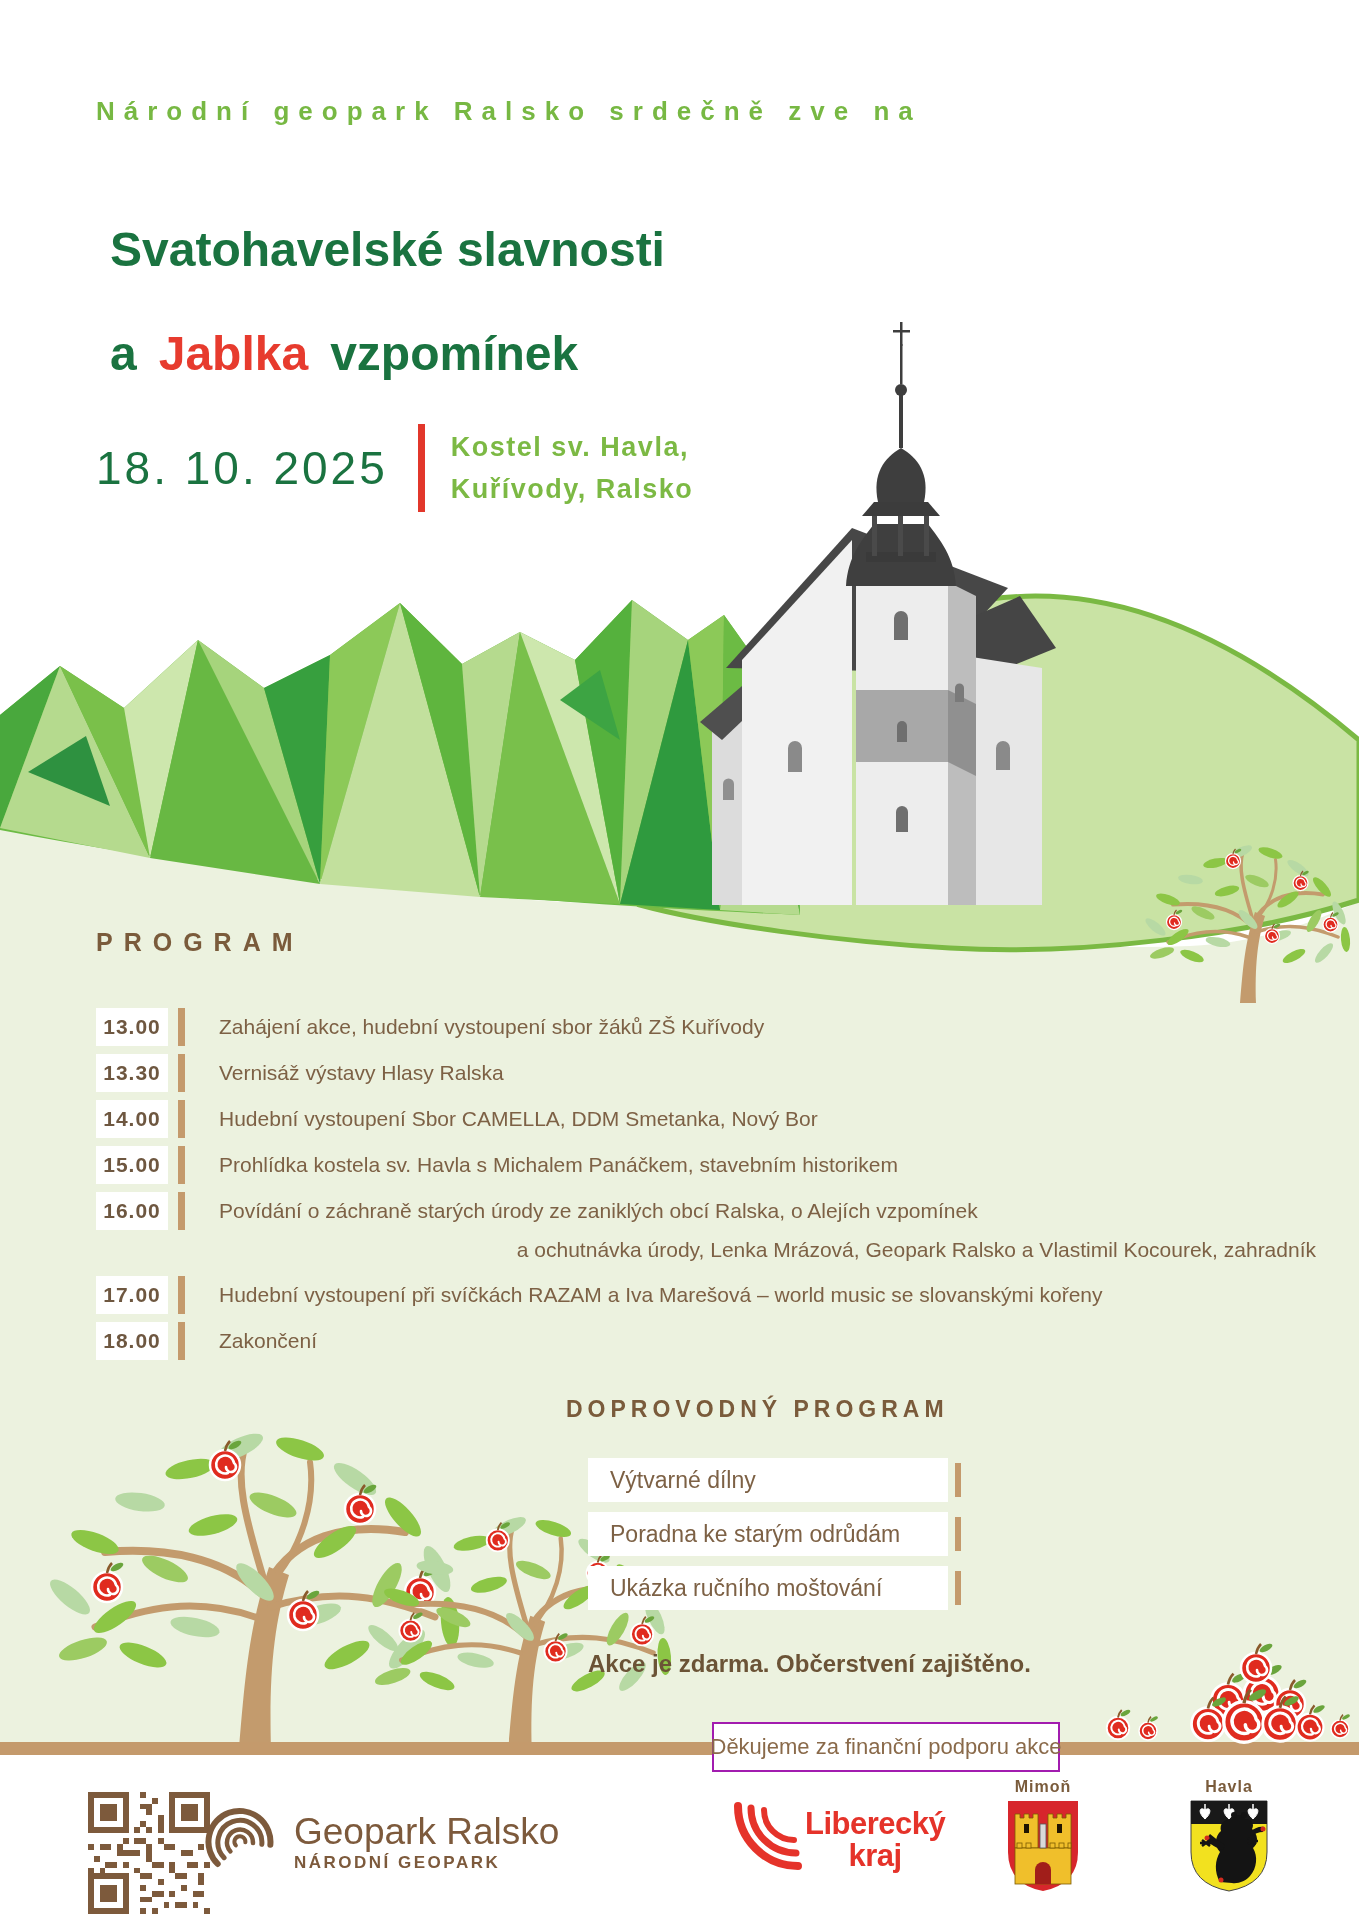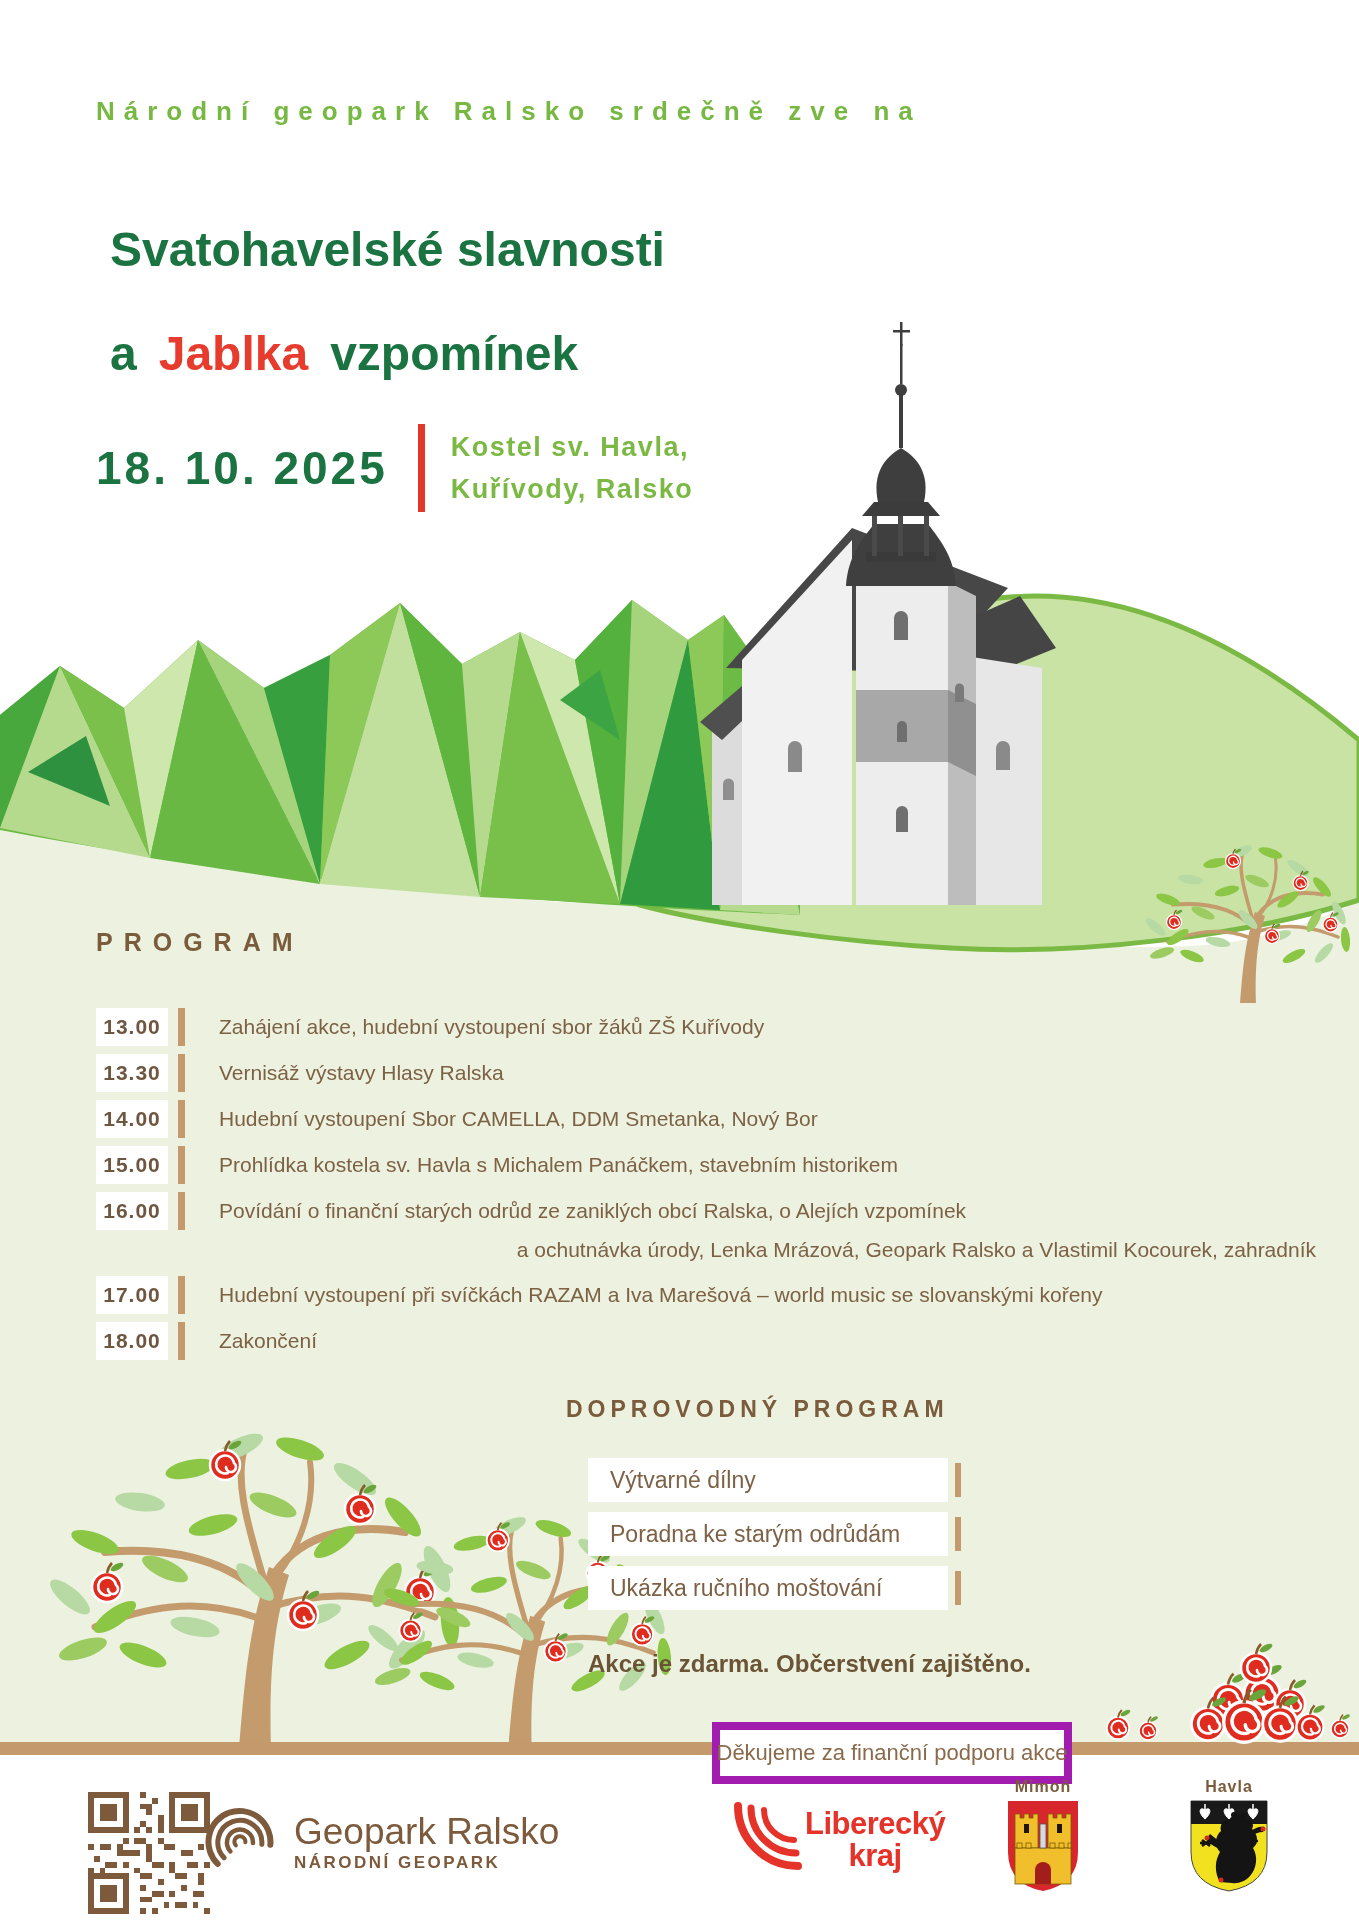--- a/index.html
+++ b/index.html
@@ -5,39 +5,39 @@
   html,body{margin:0;padding:0;background:#ffffff;}
   body{width:1359px;height:1920px;position:relative;font-family:"Liberation Sans","DejaVu Sans",sans-serif;}
   .poster{position:relative;width:1359px;height:1920px;background:#ffffff;overflow:hidden;}
   .scene{position:absolute;left:0;top:0;width:1359px;height:1920px;}
 
   .kicker{position:absolute;left:96px;top:96px;font-size:26px;font-weight:bold;letter-spacing:9px;color:#77b843;white-space:nowrap;}
   .title{position:absolute;left:94px;top:182px;margin:16px;font-size:48px;line-height:104px;font-weight:bold;color:#1a7340;white-space:nowrap;}
   .title .w{margin-right:22px;}
   .title .red{color:#e73b2e;}
   .date-row{position:absolute;left:96px;top:424px;display:flex;align-items:center;}
-  .date{font-size:46px;font-weight:bold;letter-spacing:3px;color:#1a7340;white-space:nowrap;}
+  .date{font-size:46px;font-weight:normal;letter-spacing:3px;color:#1a7340;white-space:nowrap;}
   .red-bar{width:7px;height:88px;background:#e2372b;margin:0 26px 0 30px;}
   .venue{font-size:27px;line-height:42px;font-weight:bold;letter-spacing:1.5px;color:#7cb944;}
 
   .program-heading{position:absolute;left:96px;top:928px;font-size:25px;font-weight:bold;letter-spacing:11px;color:#7a5b3b;}
   .program{position:absolute;left:96px;top:1008px;width:1220px;}
   .prow{display:flex;align-items:center;margin-bottom:8px;}
   .ptime{width:72px;height:38px;background:#ffffff;color:#6e5740;font-weight:bold;font-size:21px;letter-spacing:1px;display:flex;align-items:center;justify-content:center;flex:none;}
   .pbar{width:7px;height:38px;background:#c49a6c;margin-left:10px;flex:none;}
   .ptext{font-size:21px;color:#7d6145;padding-left:34px;white-space:nowrap;}
   .prow.cont{margin-top:2px;margin-bottom:14px;justify-content:flex-end;}
   .pindent{width:89px;flex:none;}
 
   .side-heading{position:absolute;left:566px;top:1396px;font-size:23px;font-weight:bold;letter-spacing:5px;color:#7a5b3b;white-space:nowrap;}
   .side-boxes{position:absolute;left:588px;top:1458px;width:360px;}
   .side-box{position:relative;background:#ffffff;height:44px;margin-bottom:10px;display:flex;align-items:center;padding-left:22px;font-size:23px;color:#7d6145;}
   .sbar{position:absolute;right:-13px;top:5px;width:6px;height:34px;background:#c49a6c;}
   .free-note{position:absolute;left:588px;top:1650px;font-size:24px;font-weight:bold;color:#6b5336;white-space:nowrap;}
-  .thanks-box{position:absolute;left:712px;top:1722px;width:344px;height:46px;background:#ffffff;border:8px solid #a21caf;display:flex;align-items:center;justify-content:center;font-size:22px;color:#8a6a4a;white-space:nowrap;}
+  .thanks-box{position:absolute;left:712px;top:1722px;width:344px;height:46px;background:#ffffff;border:2px solid #a21caf;display:flex;align-items:center;justify-content:center;font-size:22px;color:#8a6a4a;white-space:nowrap;}
 
   .qr{position:absolute;left:88px;top:1792px;}
   .logo-geopark{position:absolute;left:200px;top:1802px;display:flex;align-items:center;}
   .lg-text{margin-left:14px;}
   .lg-name{font-size:37px;color:#7d5a3c;line-height:42px;}
   .lg-sub{font-size:17px;font-weight:bold;letter-spacing:2.5px;color:#7d5a3c;}
   .logo-lk{position:absolute;left:718px;top:1798px;display:flex;align-items:flex-start;}
   .lk-text{font-size:31px;font-weight:bold;color:#e5332a;line-height:32px;text-align:center;margin-left:2px;margin-top:10px;letter-spacing:-0.5px;}
   .coat{position:absolute;width:86px;text-align:center;}
   .coat-mimon{left:1000px;top:1778px;}
@@ -221,21 +221,21 @@
       <div class="ptext">Hudební vystoupení Sbor CAMELLA, DDM Smetanka, Nový Bor</div>
     </div>
     <div class="prow">
       <div class="ptime">15.00</div>
       <i class="pbar"></i>
       <div class="ptext">Prohlídka kostela sv. Havla s Michalem Panáčkem, stavebním historikem</div>
     </div>
     <div class="prow">
       <div class="ptime">16.00</div>
       <i class="pbar"></i>
-      <div class="ptext">Povídání o finanční starých odrůd ze zaniklých obcí Ralska, o Alejích vzpomínek</div>
+      <div class="ptext">Povídání o záchraně starých úrody ze zaniklých obcí Ralska, o Alejích vzpomínek</div>
     </div>
     <div class="prow cont">
       <div class="pindent"></div>
       <div class="ptext">a ochutnávka úrody, Lenka Mrázová, Geopark Ralsko a Vlastimil Kocourek, zahradník</div>
     </div>
     <div class="prow">
       <div class="ptime">17.00</div>
       <i class="pbar"></i>
       <div class="ptext">Hudební vystoupení při svíčkách RAZAM a Iva Marešová – world music se slovanskými kořeny</div>
     </div>

